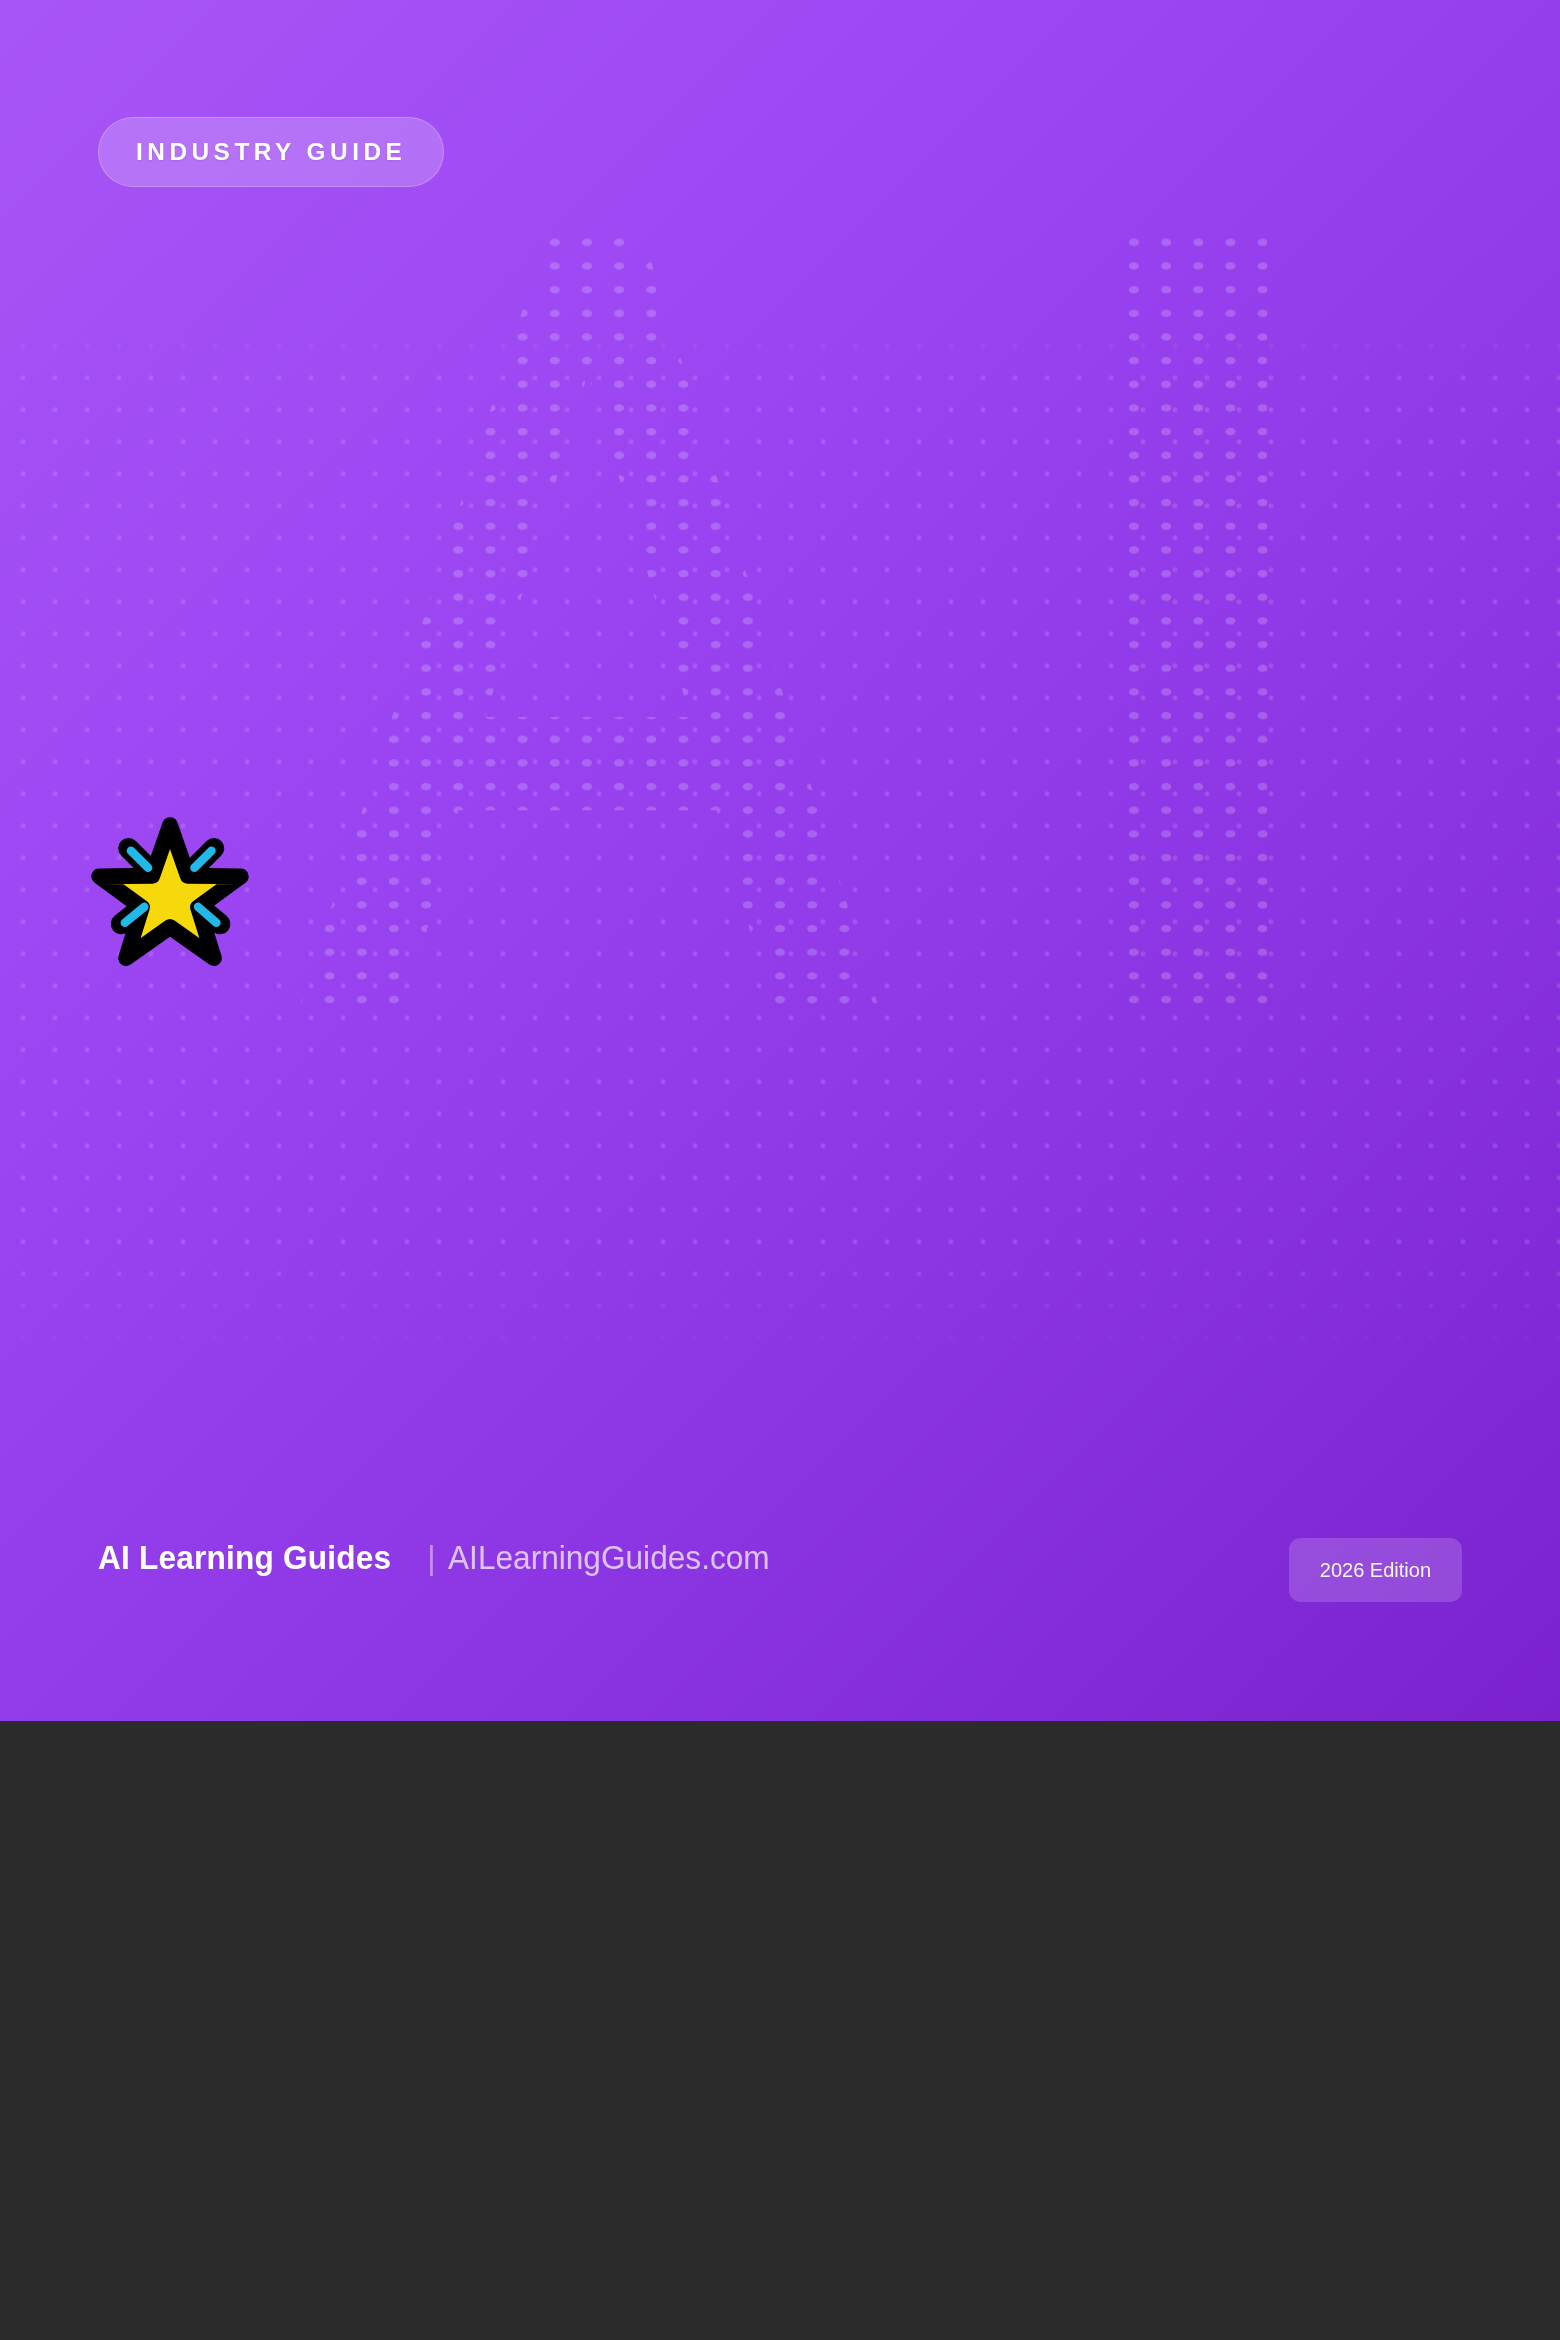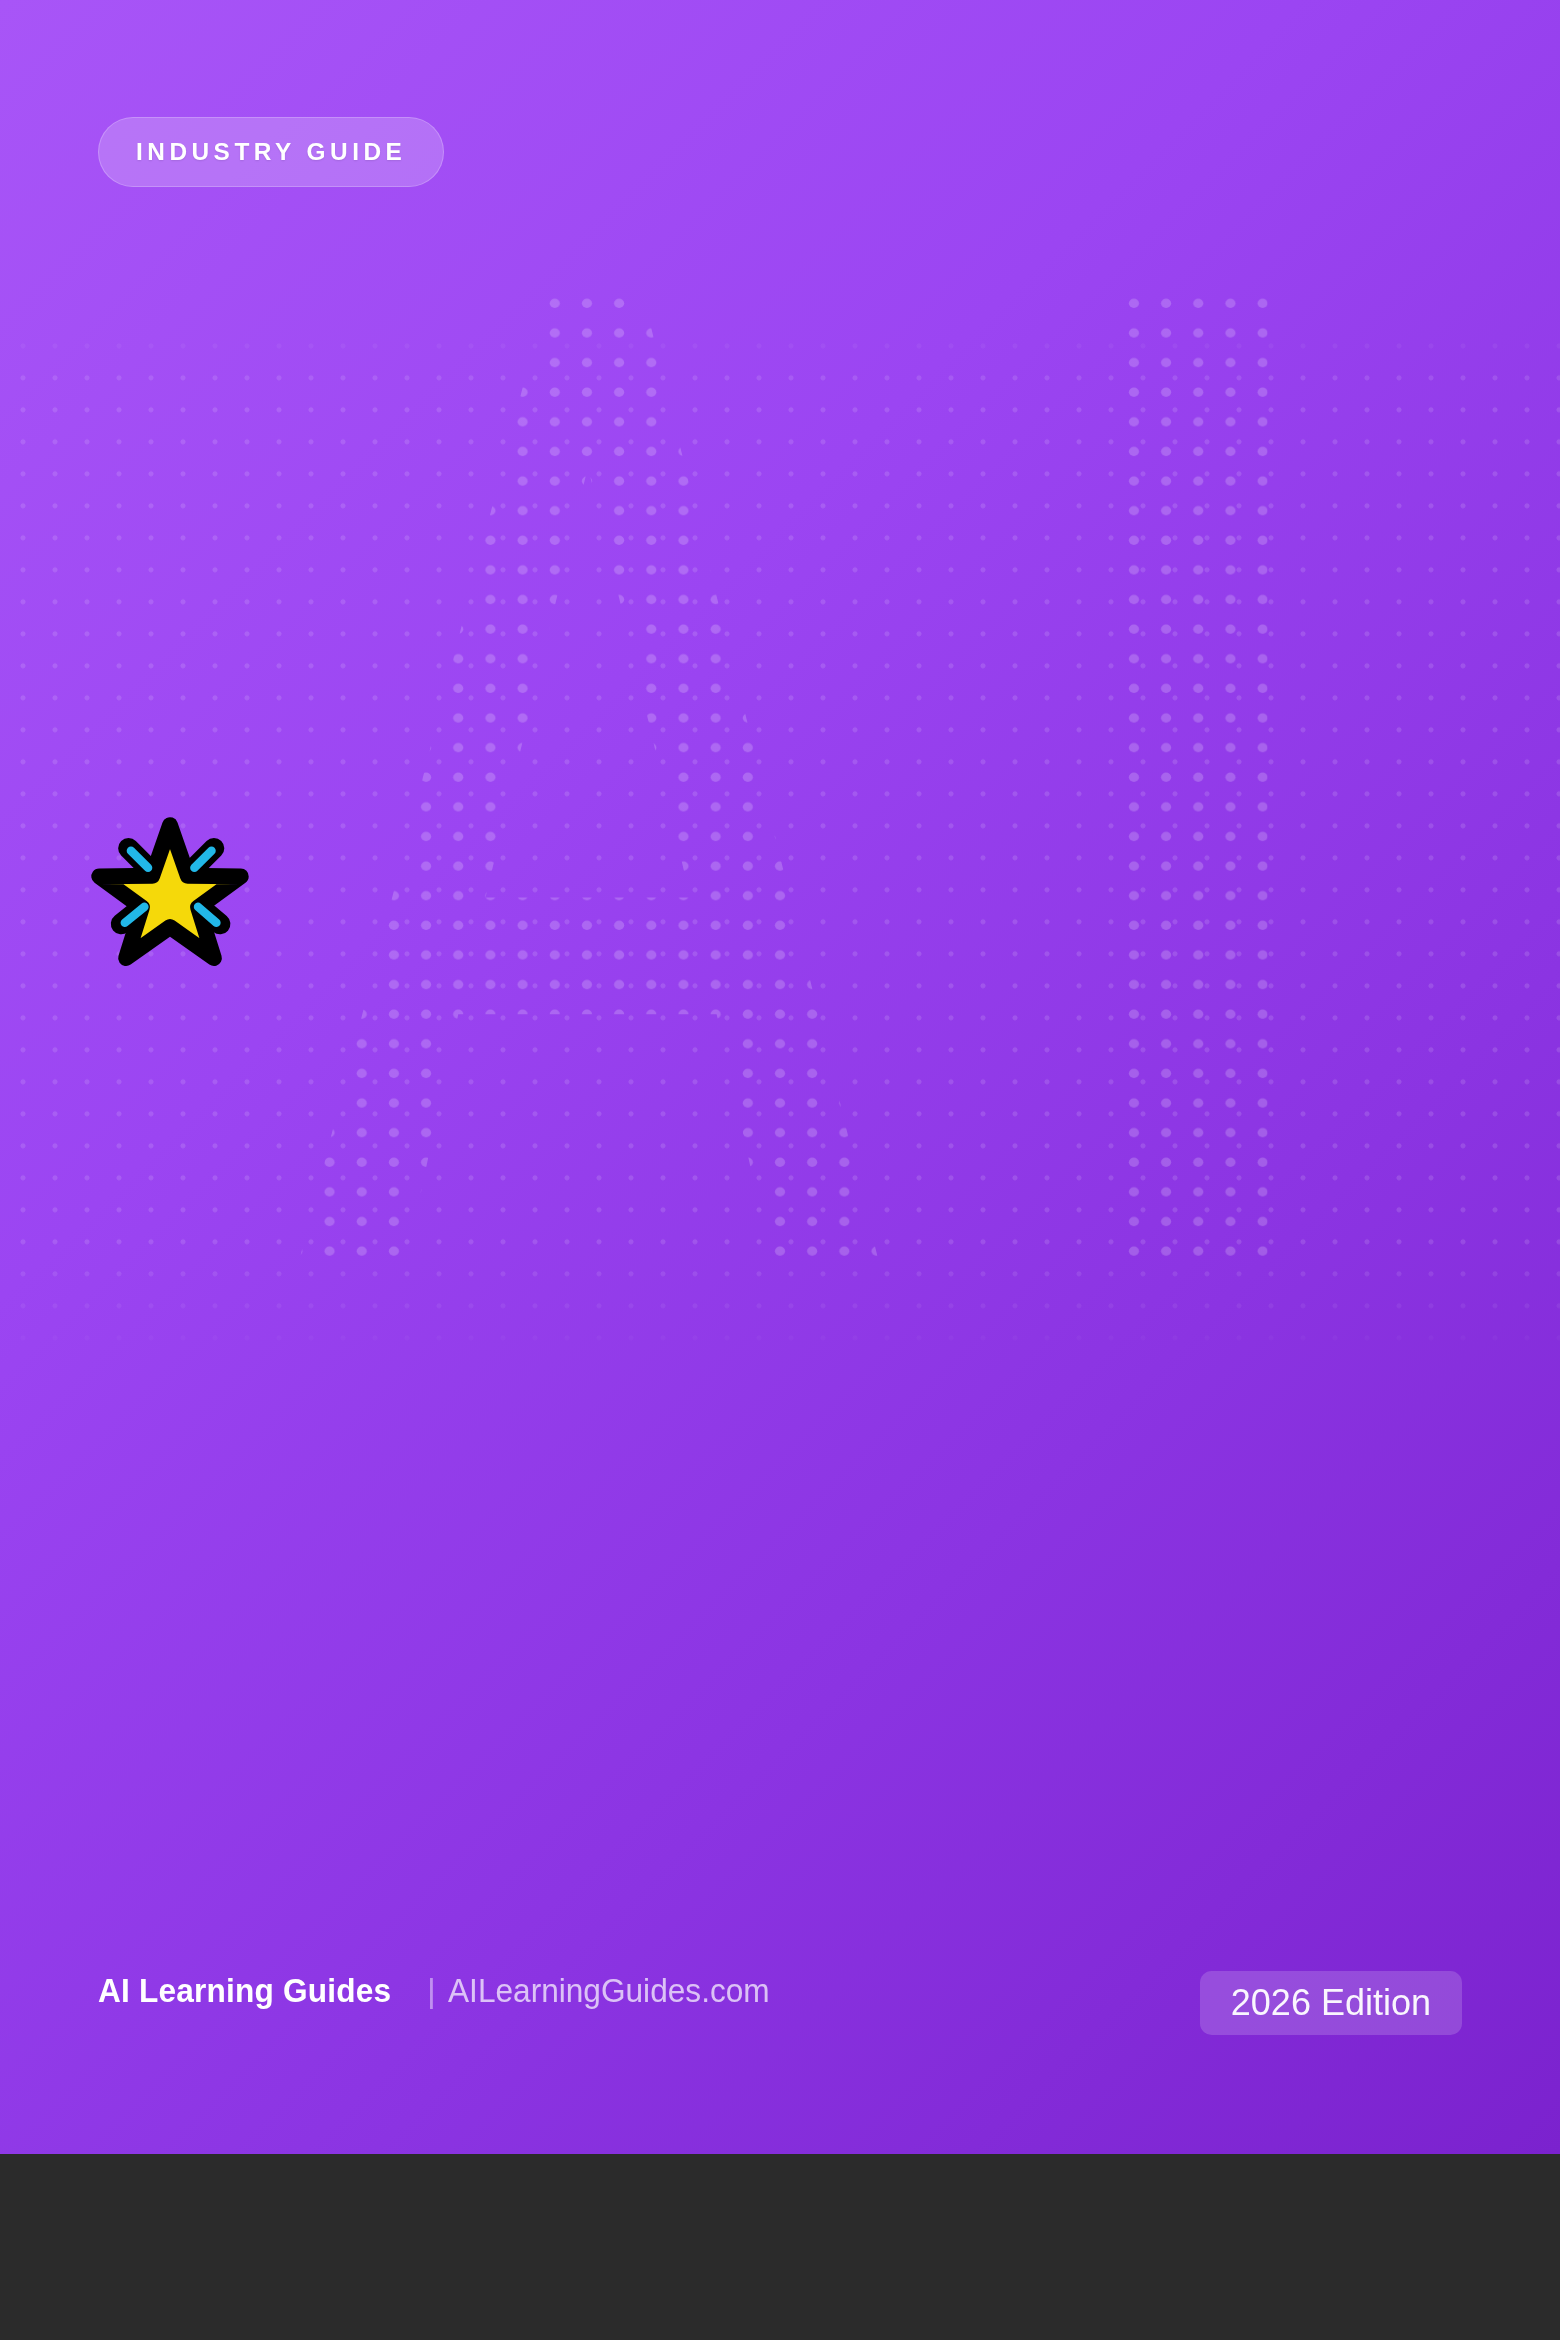--- a/index.html
+++ b/index.html
@@ -5,21 +5,21 @@
   html, body {
     margin: 0;
     padding: 0;
     background: #2b2b2b;
   }
   * { box-sizing: border-box; }
 
   .cover {
     position: relative;
     width: 1560px;
-    height: 2154px;
+    height: 1721px;
     overflow: hidden;
     background: linear-gradient(135deg, #a855f7 0%, #9b45f2 35%, #8b34e2 68%, #7b22ce 100%);
     font-family: "Liberation Sans", sans-serif;
   }
 
   
   .bg-dots {
     position: absolute;
     inset: 0;
     pointer-events: none;
@@ -146,21 +146,21 @@
     transform-origin: left center;
   }
   .edition-badge {
     height: 64px;
     padding: 0 31px;
     display: flex;
     align-items: center;
     border-radius: 11.7px;
     background: rgba(255,255,255,0.17);
     color: rgba(255,255,255,0.95);
-    font-size: 36px;
+    font-size: 20px;
     font-weight: 400;
     font-family: "Liberation Sans", sans-serif;
     white-space: nowrap;
   }
 </style>
 </head>
 <body>
 
 <div class="cover">
 

